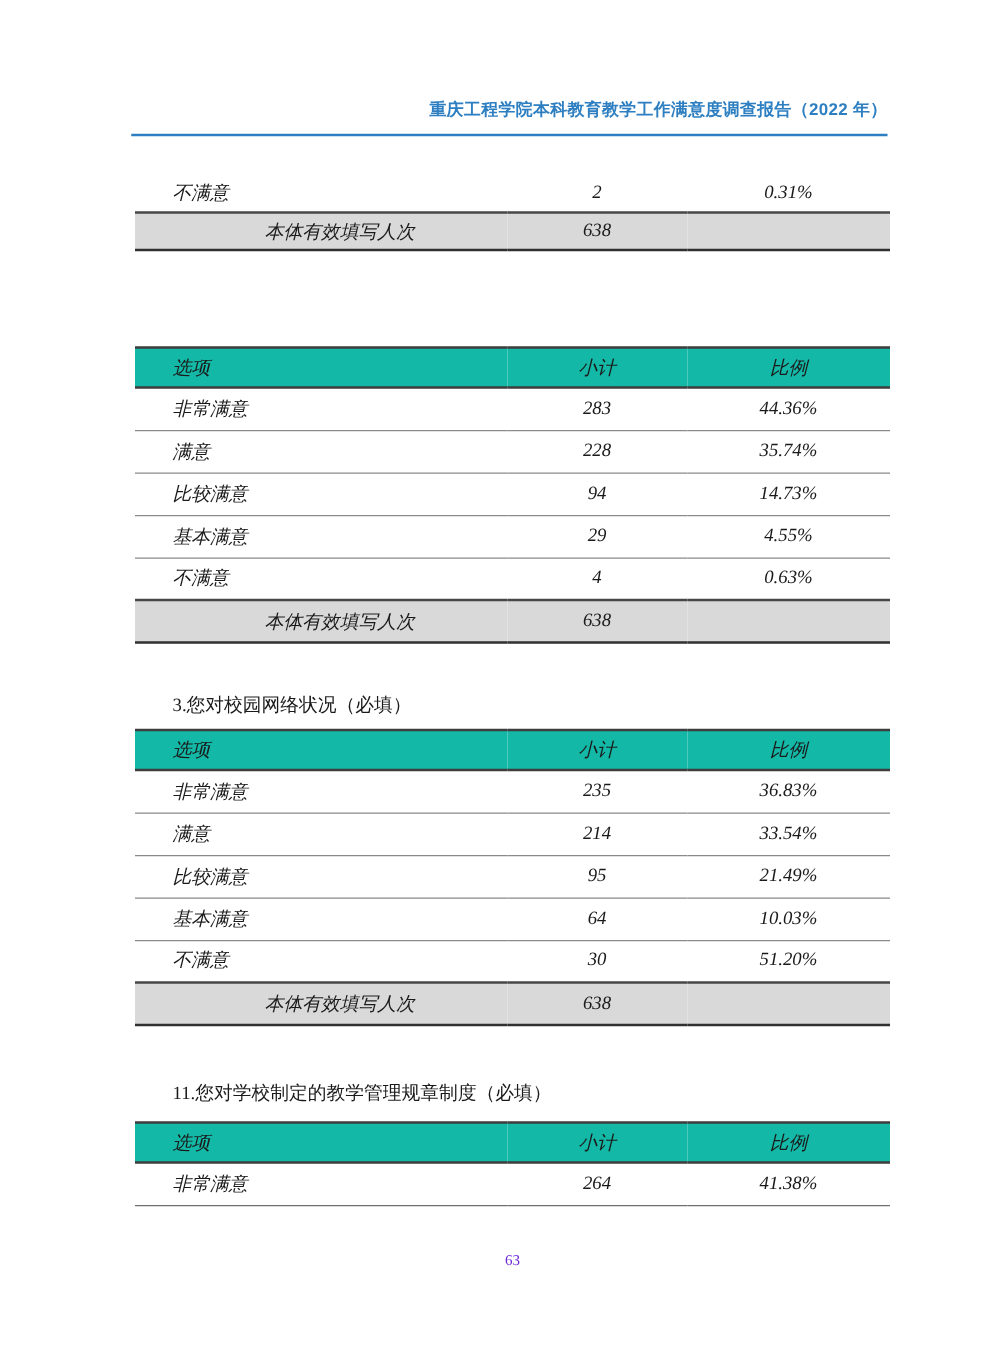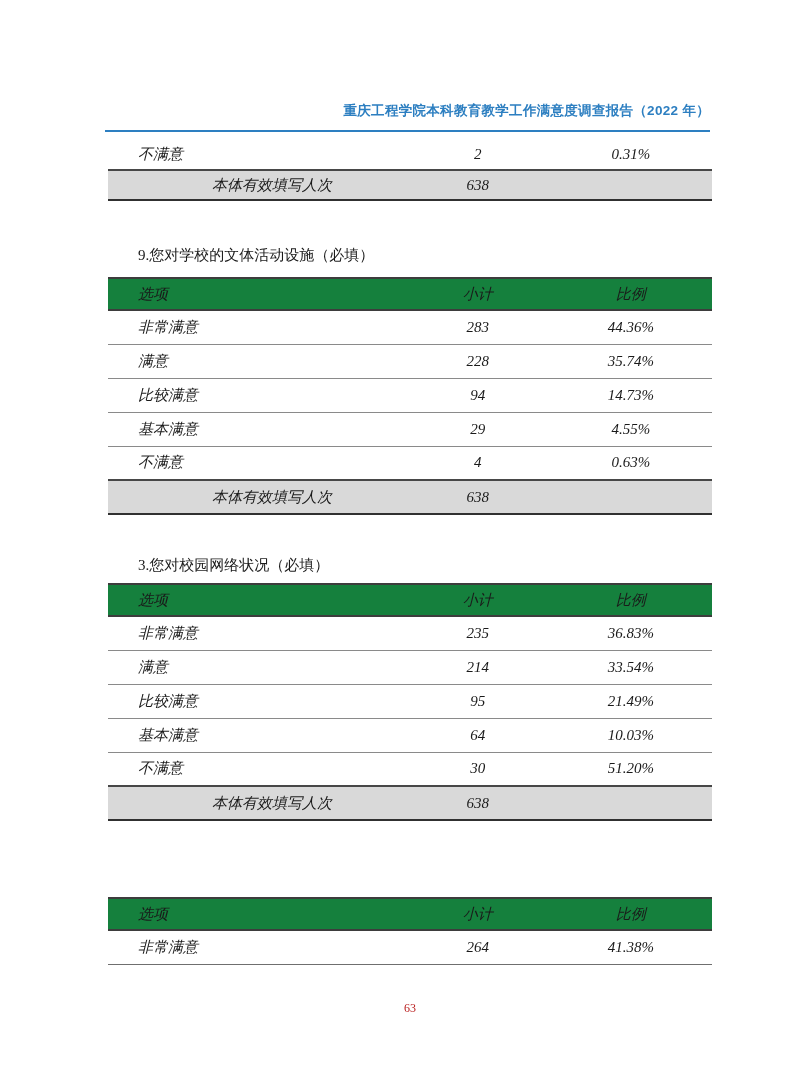--- a/index.html
+++ b/index.html
@@ -8,21 +8,21 @@
     width:793px; height:1077px;
     font-family:"Liberation Serif","DejaVu Serif",serif;
     color:#1a1a1a;
     position:relative;
     overflow:hidden;
   }
   .page { position:absolute; inset:0; background:#ffffff; }
 
   
   .doc-header {
-    position:absolute; top:102px; left:105px; width:605px;
+    position:absolute; top:79px; left:105px; width:605px;
     text-align:right;
     font-family:"Liberation Sans","DejaVu Sans",sans-serif;
   }
   .doc-header .zh {
     color:#2d7fc1; font-weight:bold; font-size:13.5px; line-height:18px;
     letter-spacing:0.3px;
   }
   .doc-header .en {
     color:#2d7fc1; font-size:9px; line-height:12px; margin-top:3px;
   }
@@ -35,21 +35,21 @@
     position:absolute; left:108px; width:604px;
     border-collapse:collapse; table-layout:fixed;
     font-size:15px;
   }
   .tbl td { height:34px; padding:0; vertical-align:middle;font-style:italic; }
   .tbl td.c1 { text-align:left; padding-left:30px; }
   .tbl td.c2 { text-align:center; }
   .tbl td.c3 { text-align:center; }
 
   .tbl tr.thead td {
-    background:#15803d; height:32px;
+    background:#14b8a6; height:32px;
     border-top:2px solid #3d3d3d;
     border-bottom:2px solid #3d3d3d;
     margin-left:34px;
   }
   .tbl tr.r td     { border-bottom:1px solid #8a8a8a; }
   .tbl tr.pre-total td { border-bottom:2px solid #474747; }
   .tbl tr.cut td   { border-bottom:1px solid #6f6f6f; }
   .tbl tr.total td {
     background:#d9d9d9;
     border-bottom:2px solid #303030;
@@ -60,21 +60,21 @@
   
   .sec-title {
     position:absolute; left:138px;
     font-size:15px; line-height:20px; color:#1a1a1a;
     white-space:nowrap;
   }
 
   
   .page-number {
     position:absolute; left:108px; width:604px; top:1001px;
-    text-align:center; font-size:12px; color:#b91c1c;
+    text-align:center; font-size:12px; color:#6d28d9;
     font-family:"Liberation Serif","DejaVu Serif",serif;
   }
 </style>
 </head>
 <body>
 
 <div class="page">
 
   <div class="doc-header">
     <div class="zh">重庆工程学院本科教育教学工作满意度调查报告（2022 年）</div>
@@ -94,21 +94,20 @@
       <td class="c3">0.31%</td>
     </tr>
     <tr class="total">
       <td class="c1">本体有效填写人次</td>
       <td class="c2">638</td>
       <td class="c3"></td>
     </tr>
   </tbody>
     </table>
 
-  <div class="sec-title" style="top:245px">9.您对学校的文体活动设施（必填）</div>
   <table class="tbl" style="top:277px">
     <colgroup>
         <col style="width:49.3%">
         <col style="width:23.8%">
         <col style="width:26.9%">
       </colgroup>
     <tbody>
         <tr class="thead">
       <td class="c1">选项</td>
       <td class="c2">小计</td>
@@ -186,20 +185,21 @@
       <td class="c3">51.20%</td>
     </tr>
     <tr class="total">
       <td class="c1">本体有效填写人次</td>
       <td class="c2">638</td>
       <td class="c3"></td>
     </tr>
   </tbody>
     </table>
 
+  <div class="sec-title" style="top:865px">11.您对学校制定的教学管理规章制度（必填）</div>
   <table class="tbl" style="top:897px">
     <colgroup>
         <col style="width:49.3%">
         <col style="width:23.8%">
         <col style="width:26.9%">
       </colgroup>
     <tbody>
         <tr class="thead">
       <td class="c1">选项</td>
       <td class="c2">小计</td>

